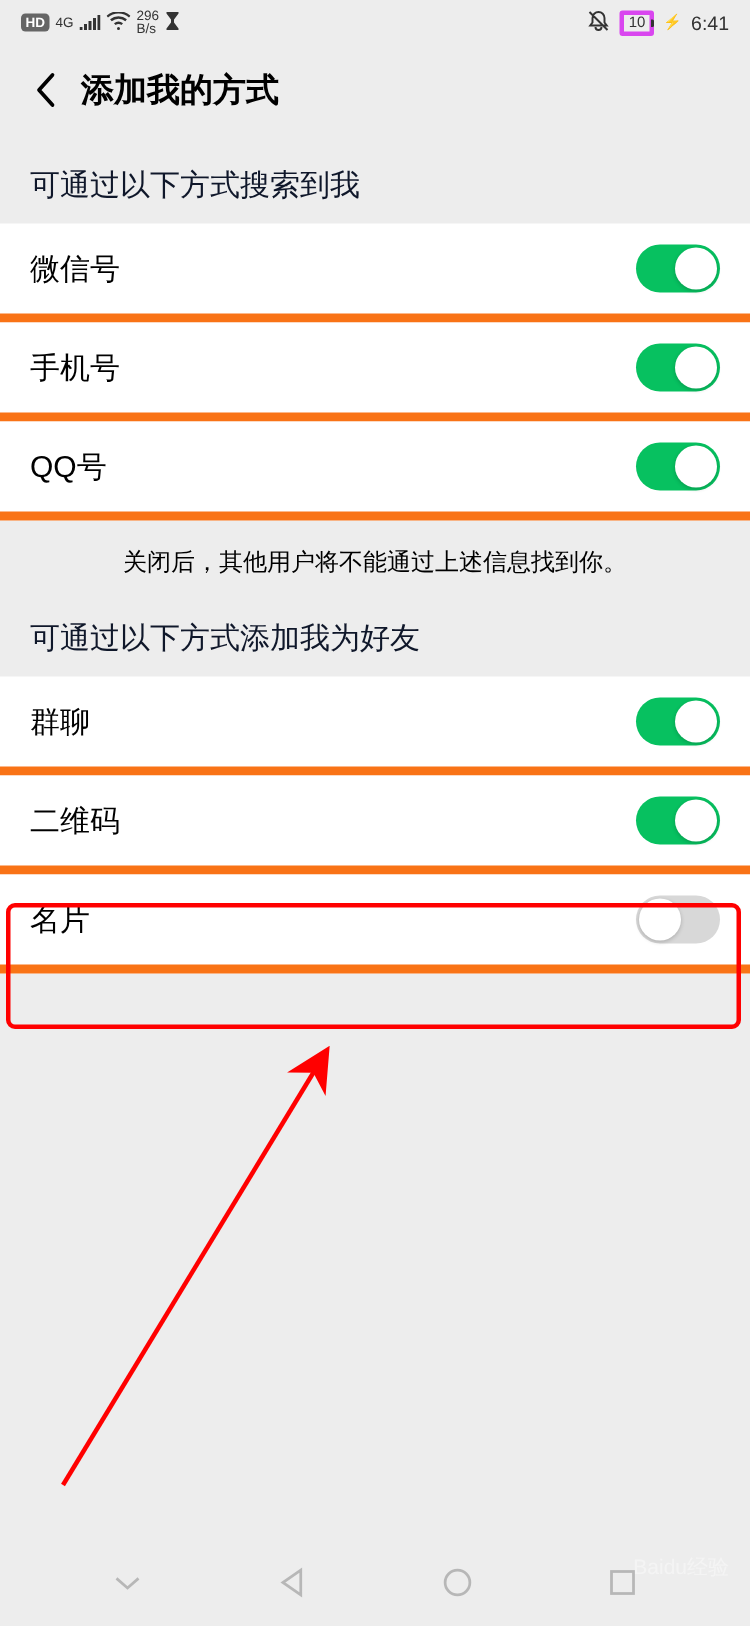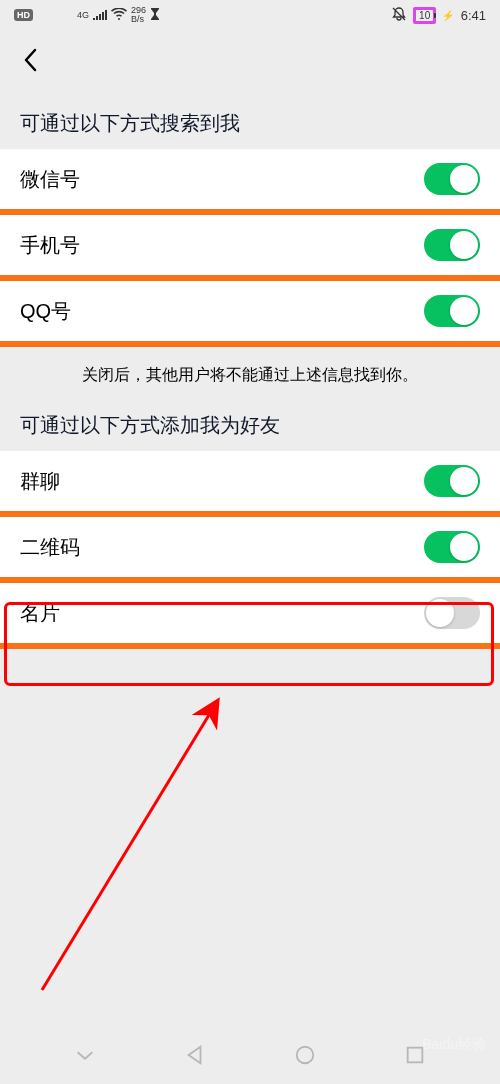--- a/index.html
+++ b/index.html
@@ -33,21 +33,21 @@
     
     .highlight-box { position: absolute; border: 3px solid #ff0000; border-radius: 6px; pointer-events: none; left: 4px; top: 602px; width: 490px; height: 84px; }
     
     .arrow-svg { position: absolute; left: 32px; top: 660px; width: 200px; height: 340px; pointer-events: none; }
     
     .bottom-nav { position: absolute; bottom: 0; left: 0; right: 0; height: 54px; display: flex; align-items: center; justify-content: space-around; padding: 0 30px; }
     .nav-icon { width: 22px; height: 22px; opacity: 0.35; }
     
     .watermark { position: absolute; bottom: 30px; right: 14px; color: #fff; opacity: 0.4; font-size: 14px; }
     
-    .small-text { font-size: 9px; margin-left: 40px; }
+    .small-text { font-size: 9px; }
   </style>
 </head>
 <body>
 
 <div class="status-bar">
   <div class="status-left">
     <span class="hd-badge">HD</span>
     <span class="small-text">4G</span>
     <span>
       <svg width="14" height="10" viewBox="0 0 14 10">
@@ -80,20 +80,21 @@
     <span>6:41</span>
   </div>
 </div>
 
 <div class="nav-bar">
   <div class="back-arrow">
     <svg width="14" height="24" viewBox="0 0 14 24">
         <path fill="none" stroke="#000" stroke-width="2.5" stroke-linecap="round" stroke-linejoin="round" d="M12 2L3 12l9 10"></path>
       </svg>
   </div>
+  <div class="nav-title">添加我的方式</div>
 </div>
 
 <div class="section-header">可通过以下方式搜索到我</div>
 
 <div class="setting-row">
   <span class="setting-label">微信号</span>
   <div class="toggle on">
       <div class="toggle-knob"></div>
     </div>
 </div>

